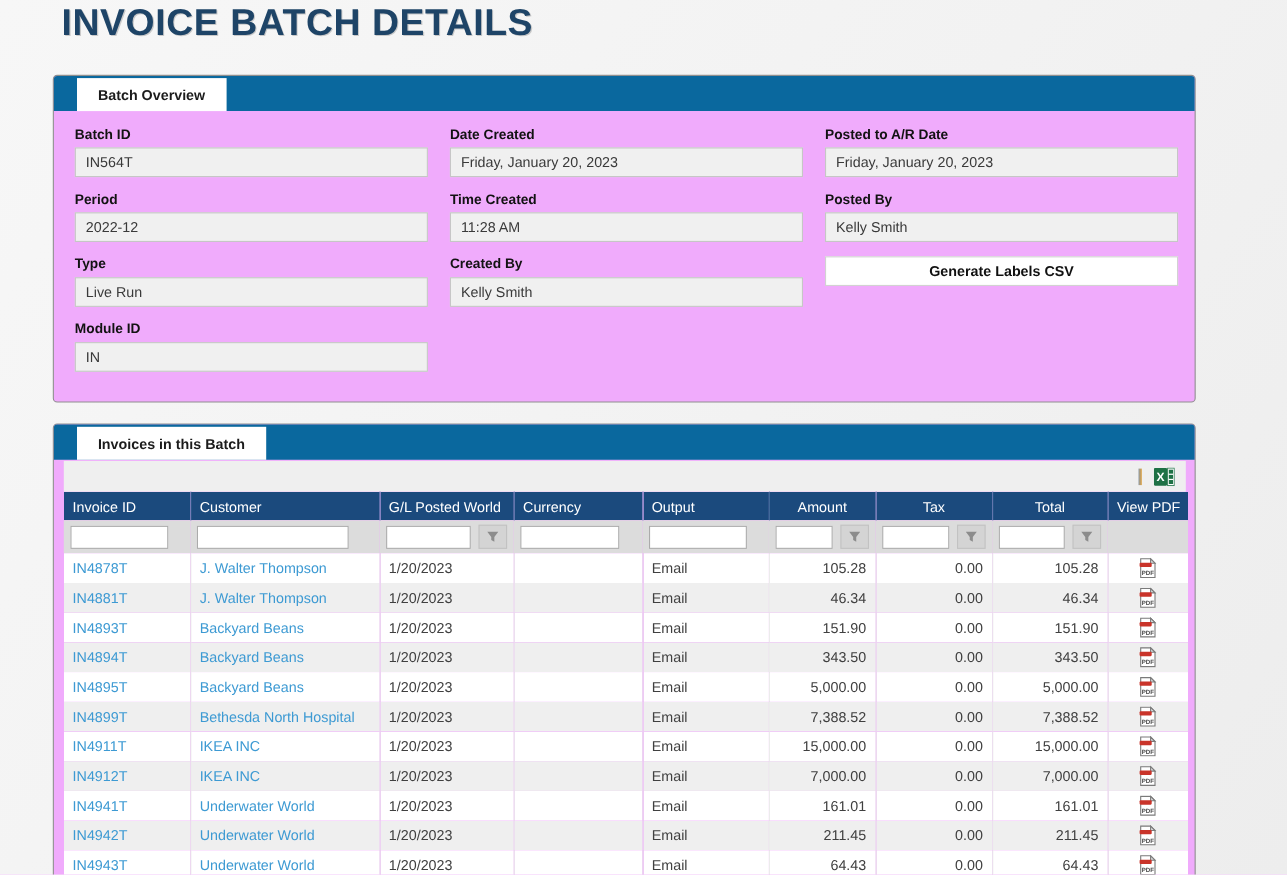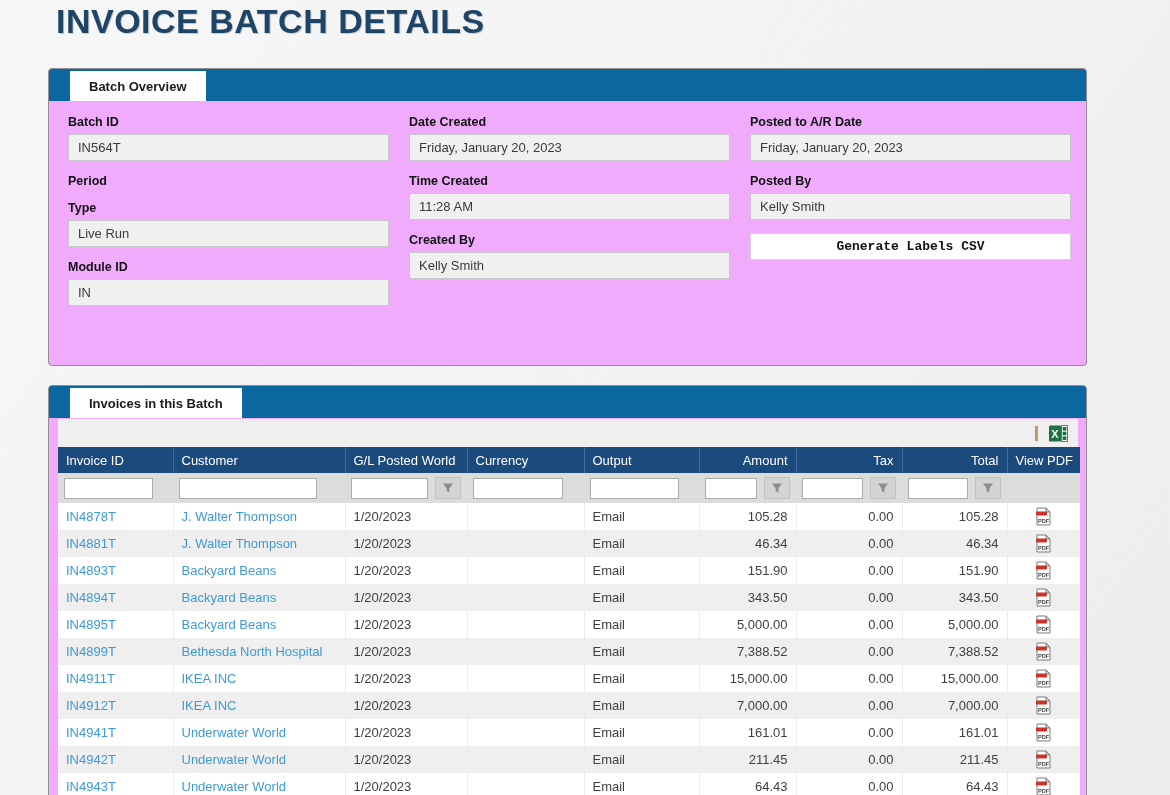--- a/index.html
+++ b/index.html
@@ -37,38 +37,38 @@
   .field{ margin-bottom:13px; }
   .field .flabel{
     display:block; font-size:12.5px; font-weight:bold; color:#121212; margin-bottom:5px;
   }
   .field input{
     width:100%; height:27px; background:#f0f0f0; border:1px solid #c6c6c6;
     font-size:13px; color:#3a3a3a; padding:0 9px; font-family:inherit;
   }
   .csv-button{
     width:100%; height:27px; background:#fff; border:1px solid #d2d2d2;
-    font-size:13px; font-weight:bold; color:#111; font-family:Liberation Mono, monospace; cursor:pointer;
+    font-size:13px; font-weight:bold; color:#111; font-family:Liberation Sans, sans-serif; cursor:pointer;
   }
   
   .grid-wrap{ padding:1px 8px 0 9px; }
   .toolbar{
     height:28px; background:#efefef; display:flex; align-items:center;
     justify-content:flex-end; padding:0 10px; gap:11px;
   }
   .toolbar-sep{ width:3px; height:15px; background:linear-gradient(to right,#8d99a4,#e0a23e); }
   .excel-btn{ display:flex; align-items:center; cursor:pointer; background:none; border:none; padding:0; }
   table{ width:1022px; border-collapse:collapse; table-layout:fixed; font-size:13px; }
   thead th{
     background:#1b4a7d; color:#fff; font-weight:normal; height:26px;
     padding:0 8px; text-align:left; border-right:1px solid #41699a; font-size:13px;
     overflow:hidden; white-space:nowrap;
   }
   thead th:last-child{ border-right:none; }
-  thead th.num{ text-align:right; }
+  thead th.num{ text-align:center; }
   tr.filter td{ background:#dcdcdc; height:30px; padding:4px 6px; }
   .fltwrap{ display:flex; align-items:center; gap:7px; }
   input.flt{ height:21px; border:1px solid #ababab; width:86%; padding:0 4px; font-family:inherit; font-size:12px; }
   .fltwrap input.flt{ flex:1; min-width:0; width:auto; }
   .funnel-btn{
     width:26px; height:22px; flex:0 0 26px; background:#d4d4d4; border:1px solid #c2c2c2;
     display:flex; align-items:center; justify-content:center; cursor:pointer; padding:0;
   }
   tbody td{
     height:27px; padding:0 8px; color:#404040; background:#fff;
@@ -92,20 +92,21 @@
   </div>
   <div class="ov-grid">
 
     <div>
       <div class="field">
         <span class="flabel">Batch ID</span>
         <input readonly="" value="IN564T" style="">
       </div>
       <div class="field">
         <span class="flabel">Period</span>
+        <input readonly="" value="2022-12" style="">
       </div>
       <div class="field">
         <span class="flabel">Type</span>
         <input readonly="" value="Live Run" style="">
       </div>
       <div class="field">
         <span class="flabel">Module ID</span>
         <input readonly="" value="IN" style="">
       </div>
     </div>

